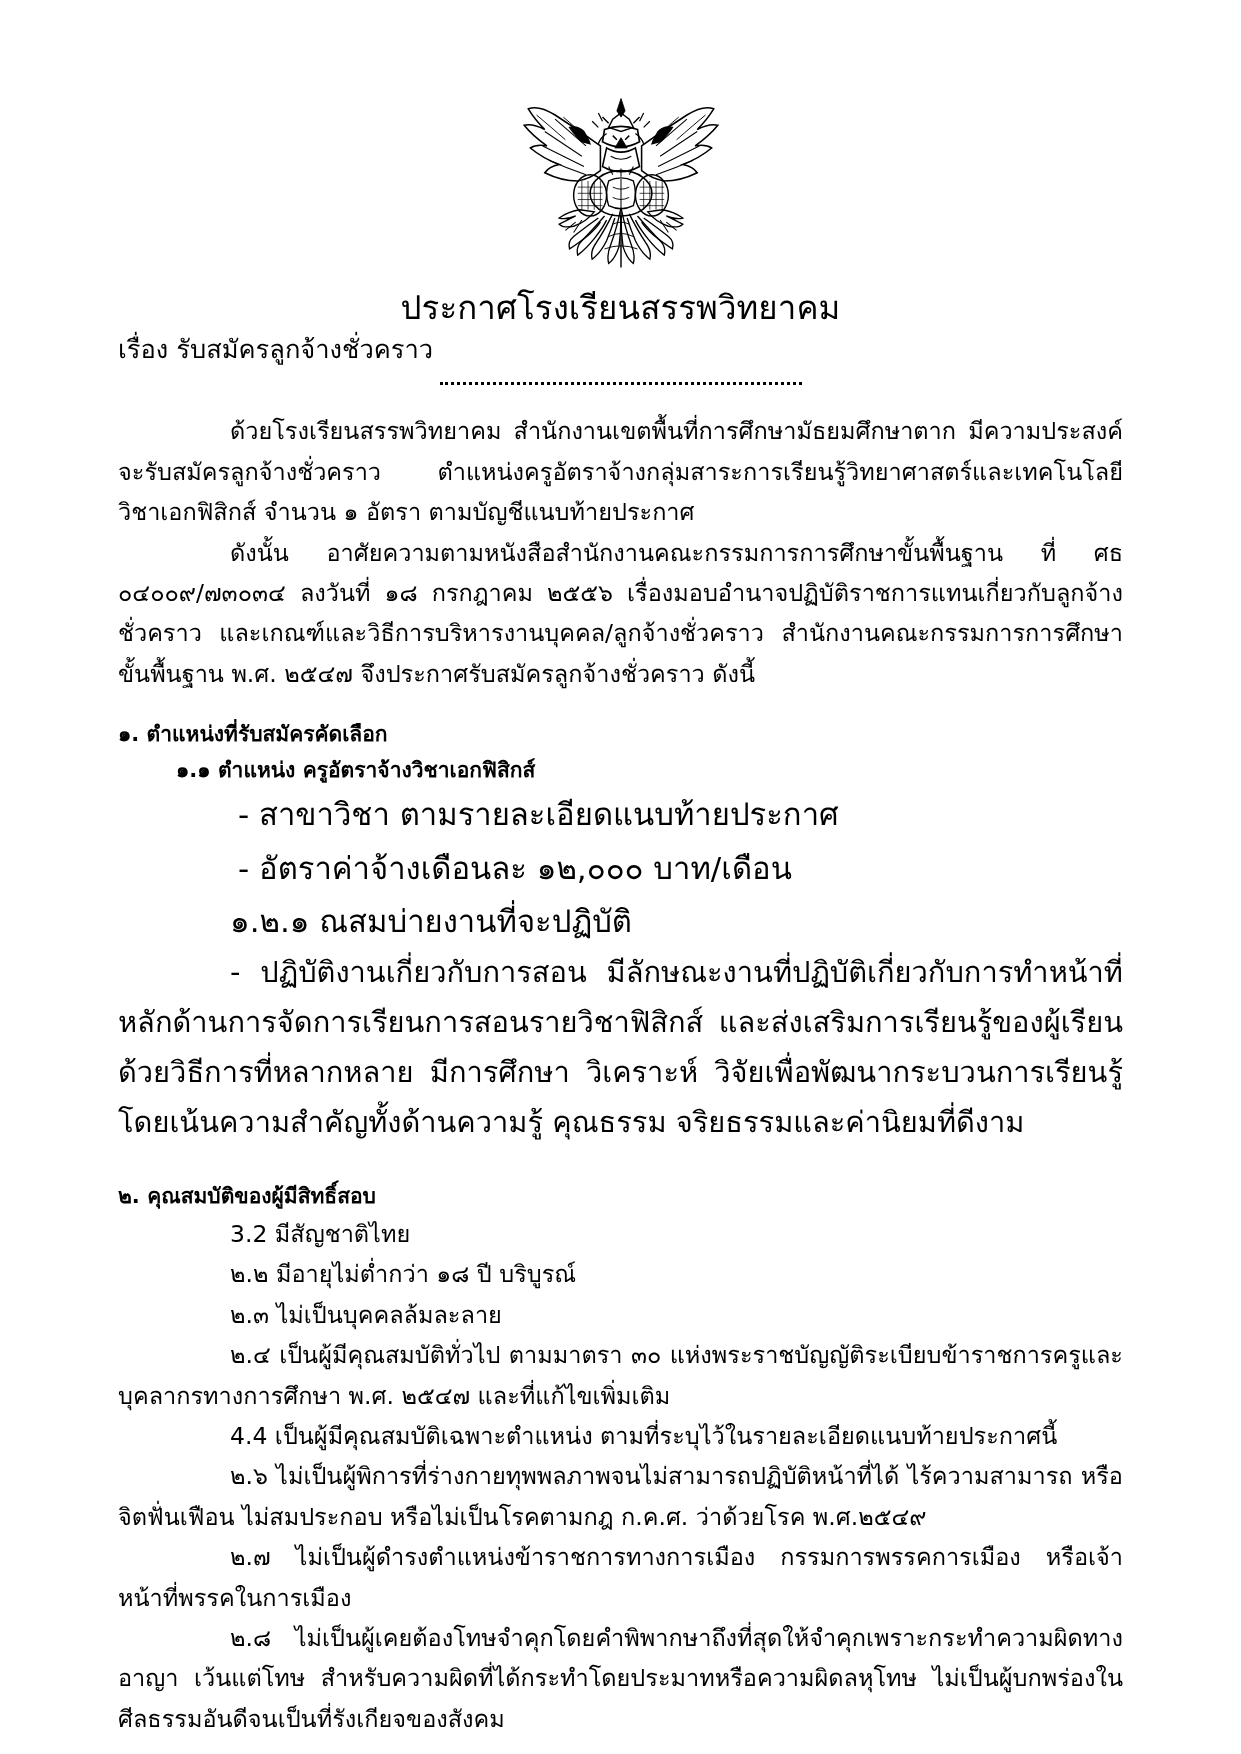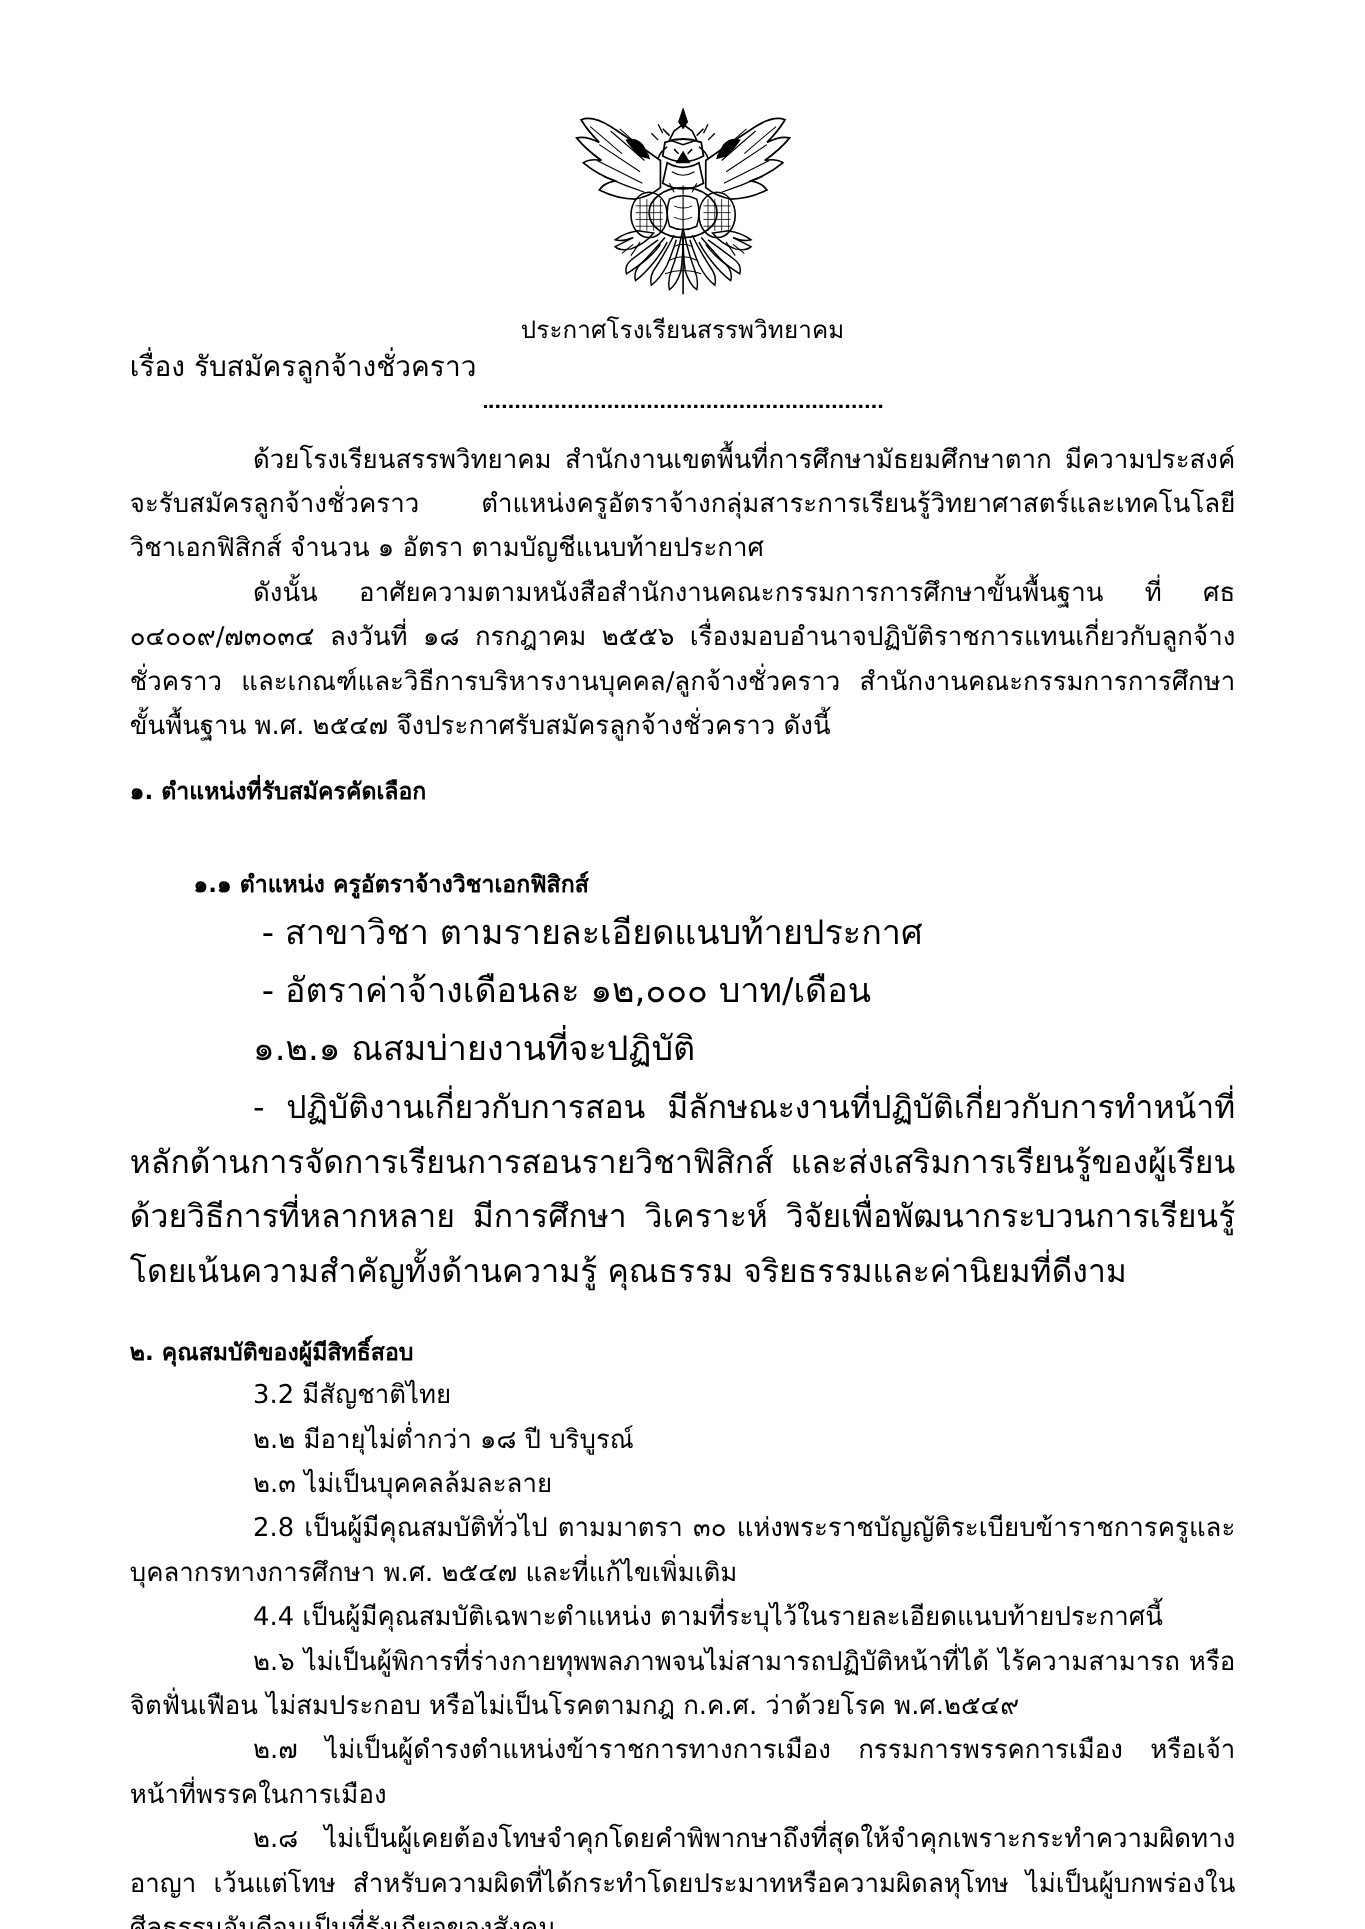--- a/index.html
+++ b/index.html
@@ -39,21 +39,21 @@
   }
   .emblem {
     width: 206px;
     height: 182px;
     display: block;
   }
 
   
   .doc-title {
     text-align: center;
-    font-size: 22px;
+    font-size: 33px;
     line-height: 1.34;
     letter-spacing: 0.1px;
     margin: 12px 0 0 0;
     font-weight: 400;
   }
   .doc-subtitle {
     text-align: left;
     font-size: 25.5px;
     line-height: 1.34;
     margin: 2px 0 0 0;
@@ -88,21 +88,20 @@
 
   .sec-head {
     font-weight: bold;
     font-size: 21px;
     line-height: 1.72;
     margin: 0;
     padding-left: 0;
   }
   .sec-head.indent-1 {
     padding-left: 58px;
-    margin-top: 48px;
   }
   .sub-line {
     font-size: 31px;
     line-height: 1.72;
     margin: 0;
     padding-left: 112px;
   }
   .sub-line.deep {
     padding-left: 120px;
   }
@@ -212,21 +211,21 @@
       <p class="sub-line">๑.๒.๑ ณสมบ่ายงานที่จะปฏิบัติ</p>
       <p class="flow">- ปฏิบัติงานเกี่ยวกับการสอน มีลักษณะงานที่ปฏิบัติเกี่ยวกับการทำหน้าที่หลักด้านการจัดการเรียนการสอนรายวิชาฟิสิกส์ และส่งเสริมการเรียนรู้ของผู้เรียนด้วยวิธีการที่หลากหลาย มีการศึกษา วิเคราะห์ วิจัยเพื่อพัฒนากระบวนการเรียนรู้ โดยเน้นความสำคัญทั้งด้านความรู้ คุณธรรม จริยธรรมและค่านิยมที่ดีงาม</p>
 
       <div class="gap-lg"></div>
 
       <p class="sec-head">๒. คุณสมบัติของผู้มีสิทธิ์สอบ</p>
 
       <p class="item">3.2 มีสัญชาติไทย</p>
       <p class="item">๒.๒ มีอายุไม่ต่ำกว่า ๑๘ ปี บริบูรณ์</p>
       <p class="item">๒.๓ ไม่เป็นบุคคลล้มละลาย</p>
-      <p class="item">2.8 เป็นผู้มีคุณสมบัติทั่วไป ตามมาตรา ๓๐ แห่งพระราชบัญญัติระเบียบข้าราชการครูและบุคลากรทางการศึกษา พ.ศ. ๒๕๔๗ และที่แก้ไขเพิ่มเติม</p>
+      <p class="item">๒.๔ เป็นผู้มีคุณสมบัติทั่วไป ตามมาตรา ๓๐ แห่งพระราชบัญญัติระเบียบข้าราชการครูและบุคลากรทางการศึกษา พ.ศ. ๒๕๔๗ และที่แก้ไขเพิ่มเติม</p>
       <p class="item">4.4 เป็นผู้มีคุณสมบัติเฉพาะตำแหน่ง ตามที่ระบุไว้ในรายละเอียดแนบท้ายประกาศนี้</p>
       <p class="item">๒.๖ ไม่เป็นผู้พิการที่ร่างกายทุพพลภาพจนไม่สามารถปฏิบัติหน้าที่ได้ ไร้ความสามารถ หรือจิตฟั่นเฟือน ไม่สมประกอบ หรือไม่เป็นโรคตามกฎ ก.ค.ศ. ว่าด้วยโรค พ.ศ.๒๕๔๙</p>
       <p class="item">๒.๗ ไม่เป็นผู้ดำรงตำแหน่งข้าราชการทางการเมือง กรรมการพรรคการเมือง หรือเจ้าหน้าที่พรรคในการเมือง</p>
       <p class="item">๒.๘ ไม่เป็นผู้เคยต้องโทษจำคุกโดยคำพิพากษาถึงที่สุดให้จำคุกเพราะกระทำความผิดทางอาญา เว้นแต่โทษ สำหรับความผิดที่ได้กระทำโดยประมาทหรือความผิดลหุโทษ ไม่เป็นผู้บกพร่องในศีลธรรมอันดีจนเป็นที่รังเกียจของสังคม</p>
 
     </div>
   </div>
 </div>
 
 </body></html>

